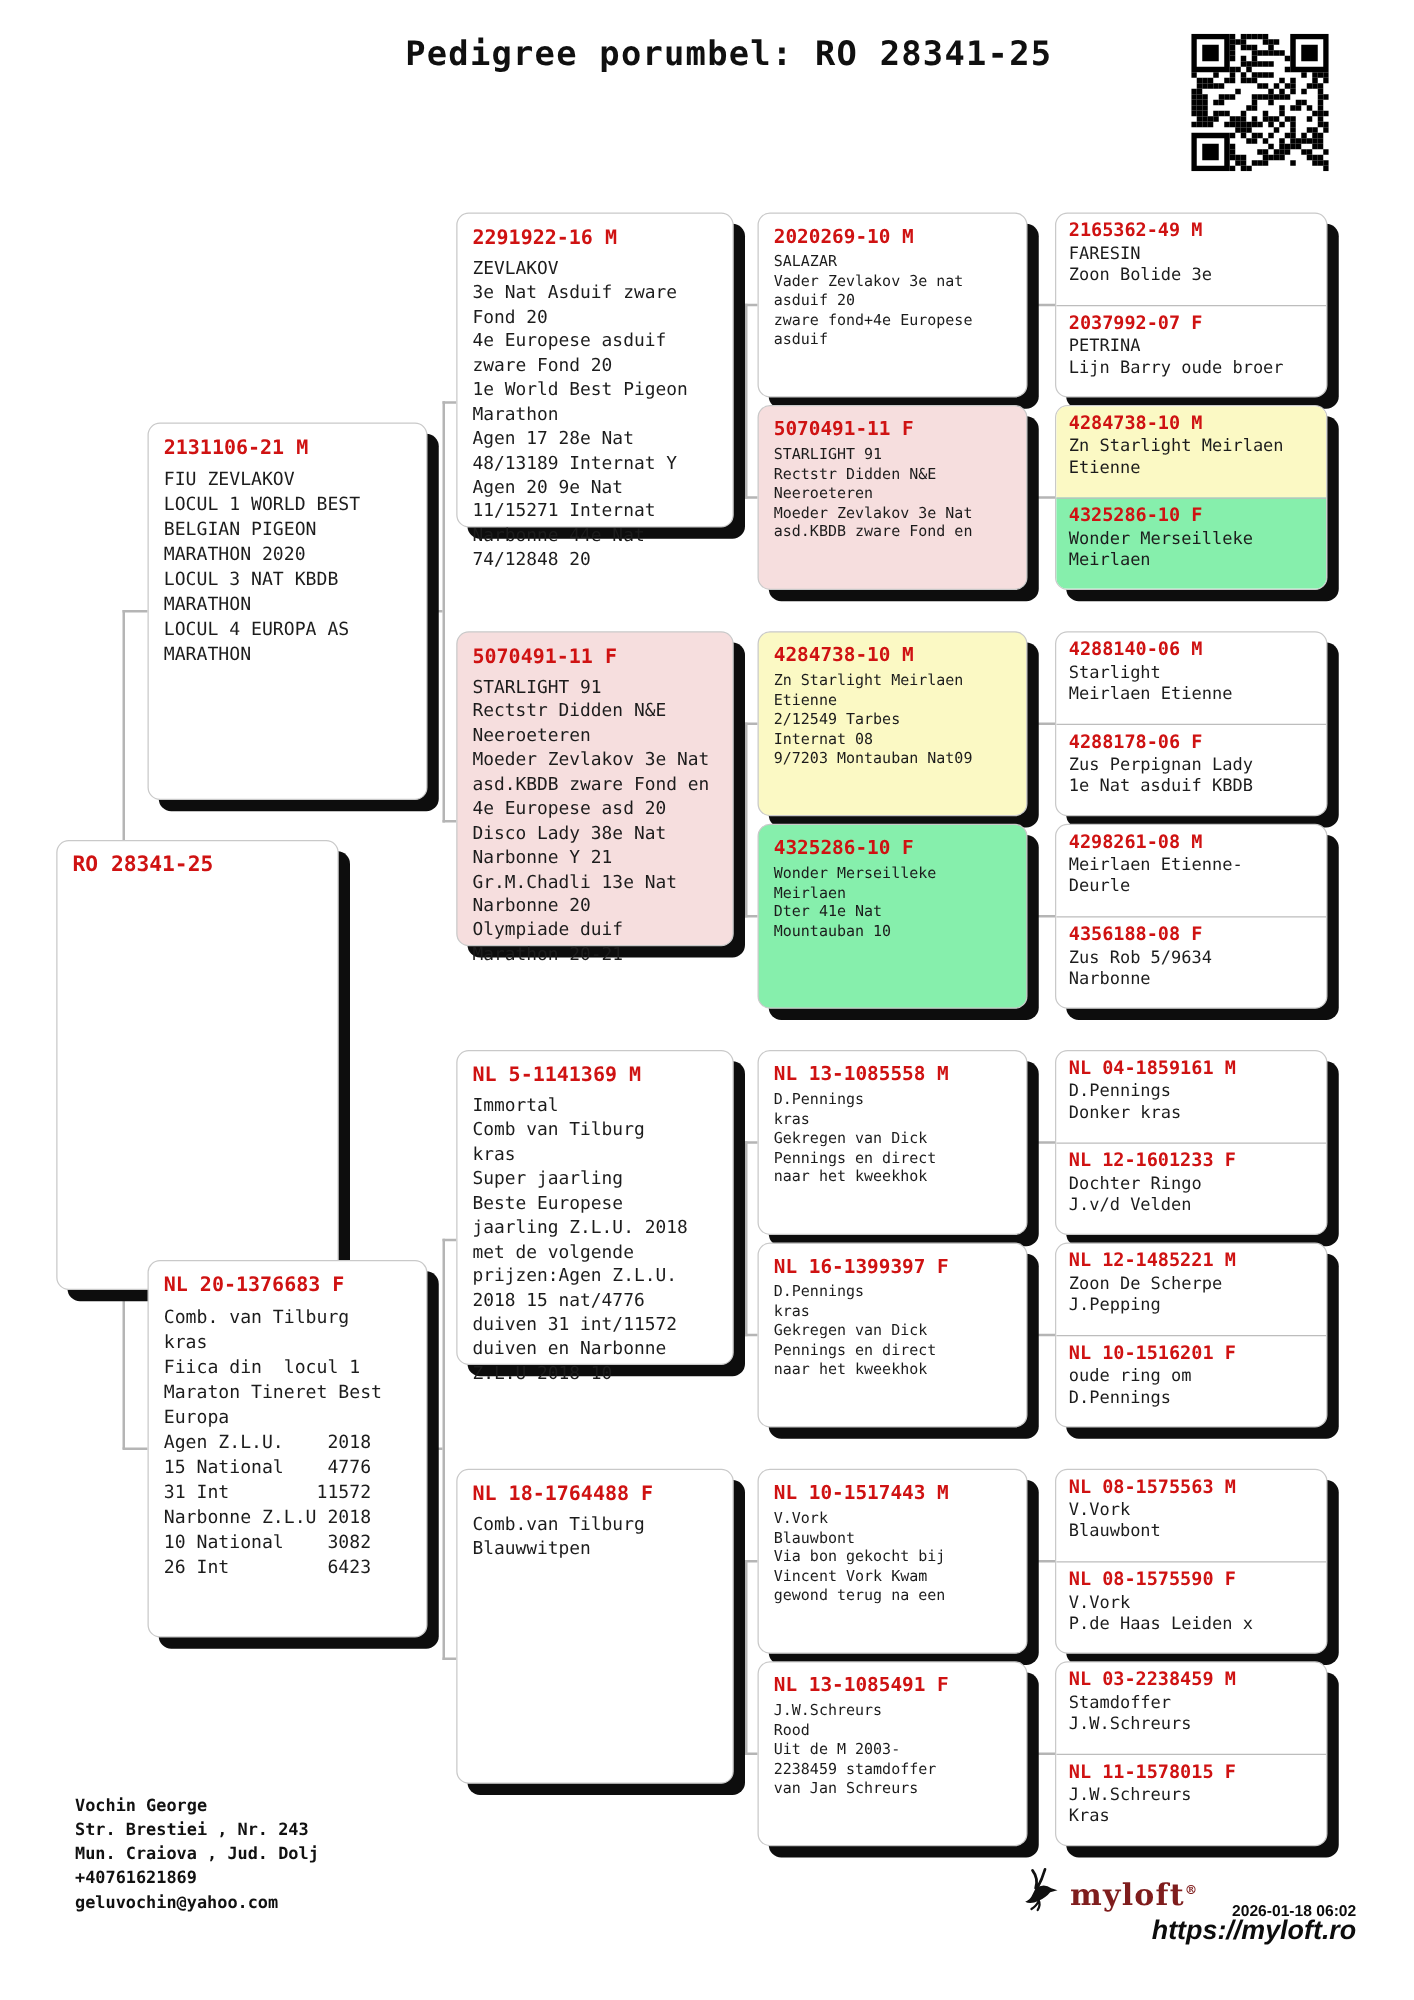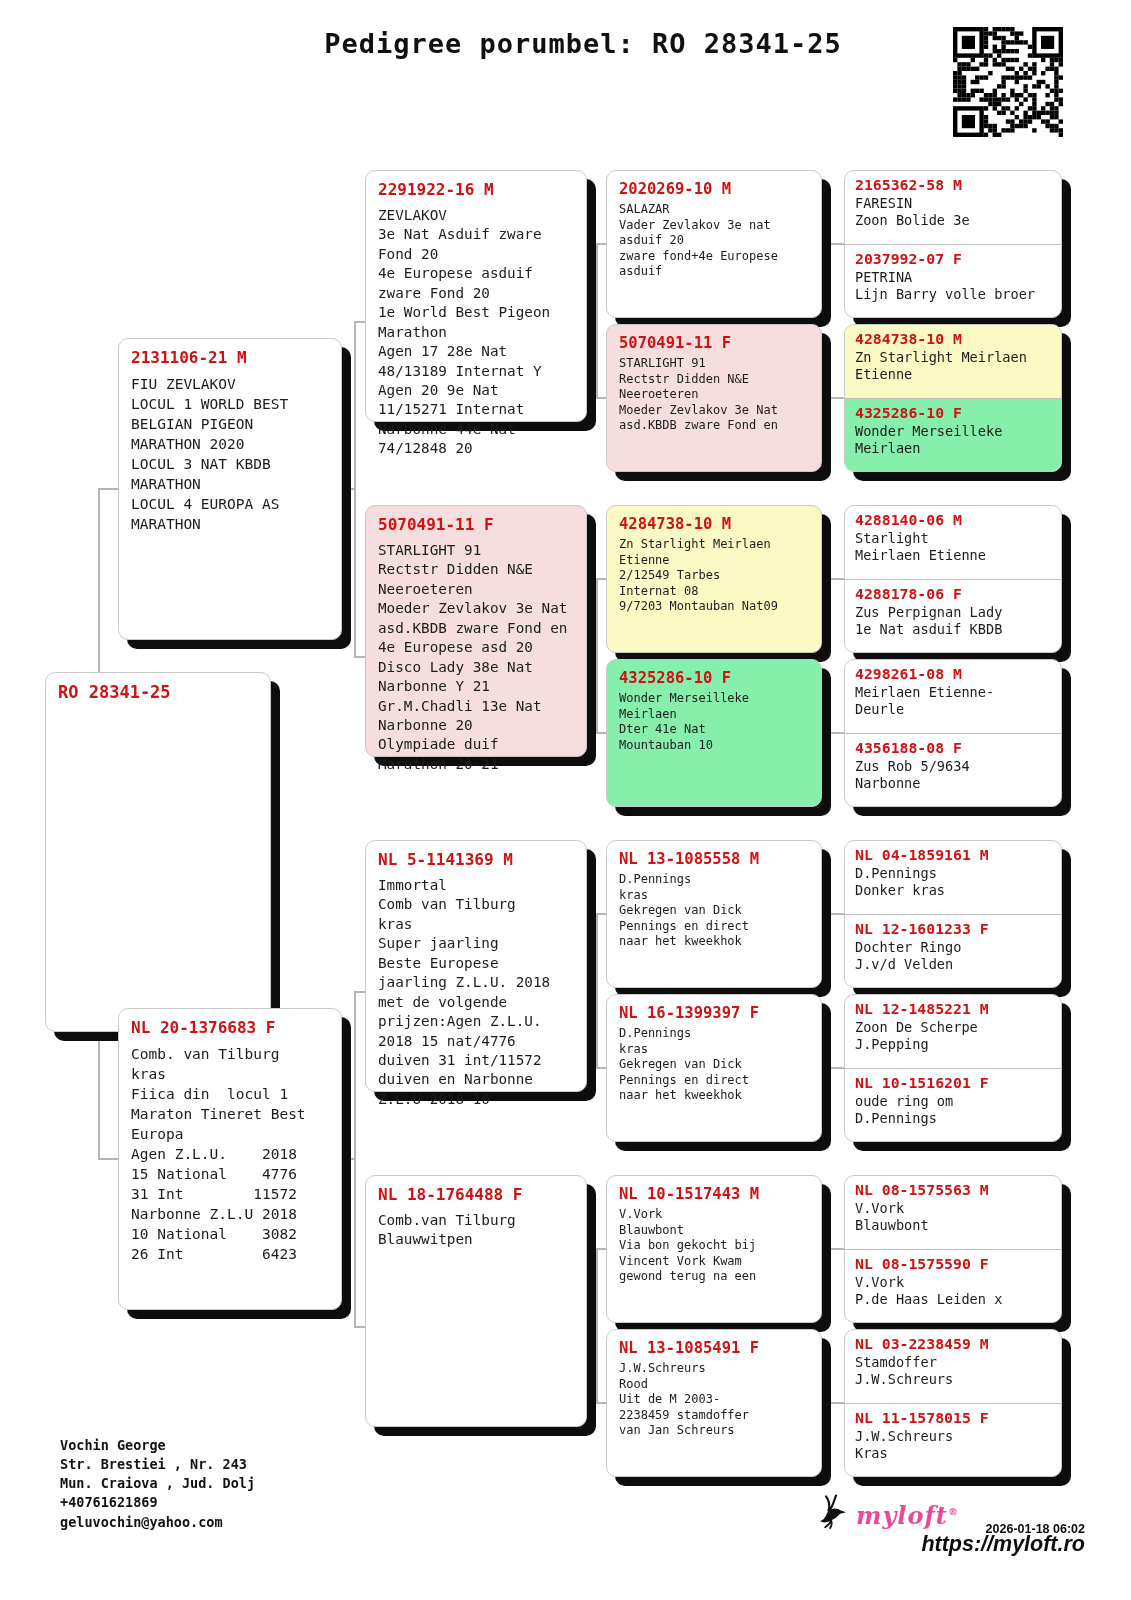--- a/index.html
+++ b/index.html
@@ -23,21 +23,21 @@
   .half .ring{font-size:14.8px;margin-bottom:2px;}
   .half .info{font-size:13.6px;line-height:1.27;}
   .tint-pink{background:#f6dede;}
   .tint-yellow{background:#fbf9c4;}
   .tint-blue{background:#86efac;}
   .hline,.vline{position:absolute;background:#b5b5b5;}
   .hline{height:2px;}
   .vline{width:2px;}
   .owner{position:absolute;left:60px;top:1436px;font-size:13.5px;font-weight:bold;line-height:1.42;white-space:pre-wrap;color:#111;}
   .brandrow{position:absolute;left:816px;top:1492px;display:flex;align-items:center;}
-  .brand-name{font-family:"DejaVu Serif","Liberation Serif",serif;font-style:italic;font-weight:bold;font-size:24px;color:#ec4899;letter-spacing:1px;}
+  .brand-name{font-family:"DejaVu Serif","Liberation Serif",serif;font-weight:bold;font-size:24px;color:#7f1d1d;letter-spacing:1px;}
   .reg{font-size:10px;vertical-align:super;font-family:"DejaVu Serif",serif;}
   .site-url{position:absolute;right:46px;top:1488px;font-family:"Liberation Sans","DejaVu Sans",sans-serif;font-weight:bold;font-style:italic;font-size:21.5px;color:#0c0c0c;margin-top:44px;}
   .timestamp{position:absolute;right:46px;top:1522px;font-family:Liberation Sans, sans-serif;font-weight:bold;font-size:12.5px;color:#0c0c0c;}
 </style>
 </head>
 <body>
 
 <div class="title">Pedigree porumbel: RO 28341-25</div>
 
 <div class="qr" id="qr"><svg viewBox="0 0 100 100" width="110" height="110">
@@ -464,28 +464,28 @@
   <div class="ring">NL 13-1085491 F</div>
   <div class="info">J.W.Schreurs
 Rood
 Uit de M 2003-
 2238459 stamdoffer
 van Jan Schreurs</div>
 </div>
 
 <div class="pair" style="top:170px">
   <div class="half">
-    <div class="ring">2165362-58 M</div>
+    <div class="ring">2165362-49 M</div>
     <div class="info">FARESIN
 Zoon Bolide 3e</div>
   </div>
   <div class="half">
     <div class="ring">2037992-07 F</div>
     <div class="info">PETRINA
-Lijn Barry volle broer</div>
+Lijn Barry oude broer</div>
   </div>
 </div>
 <div class="pair" style="top:324px">
   <div class="half tint-yellow">
     <div class="ring">4284738-10 M</div>
     <div class="info">Zn Starlight Meirlaen
 Etienne</div>
   </div>
   <div class="half tint-blue">
     <div class="ring">4325286-10 F</div>

